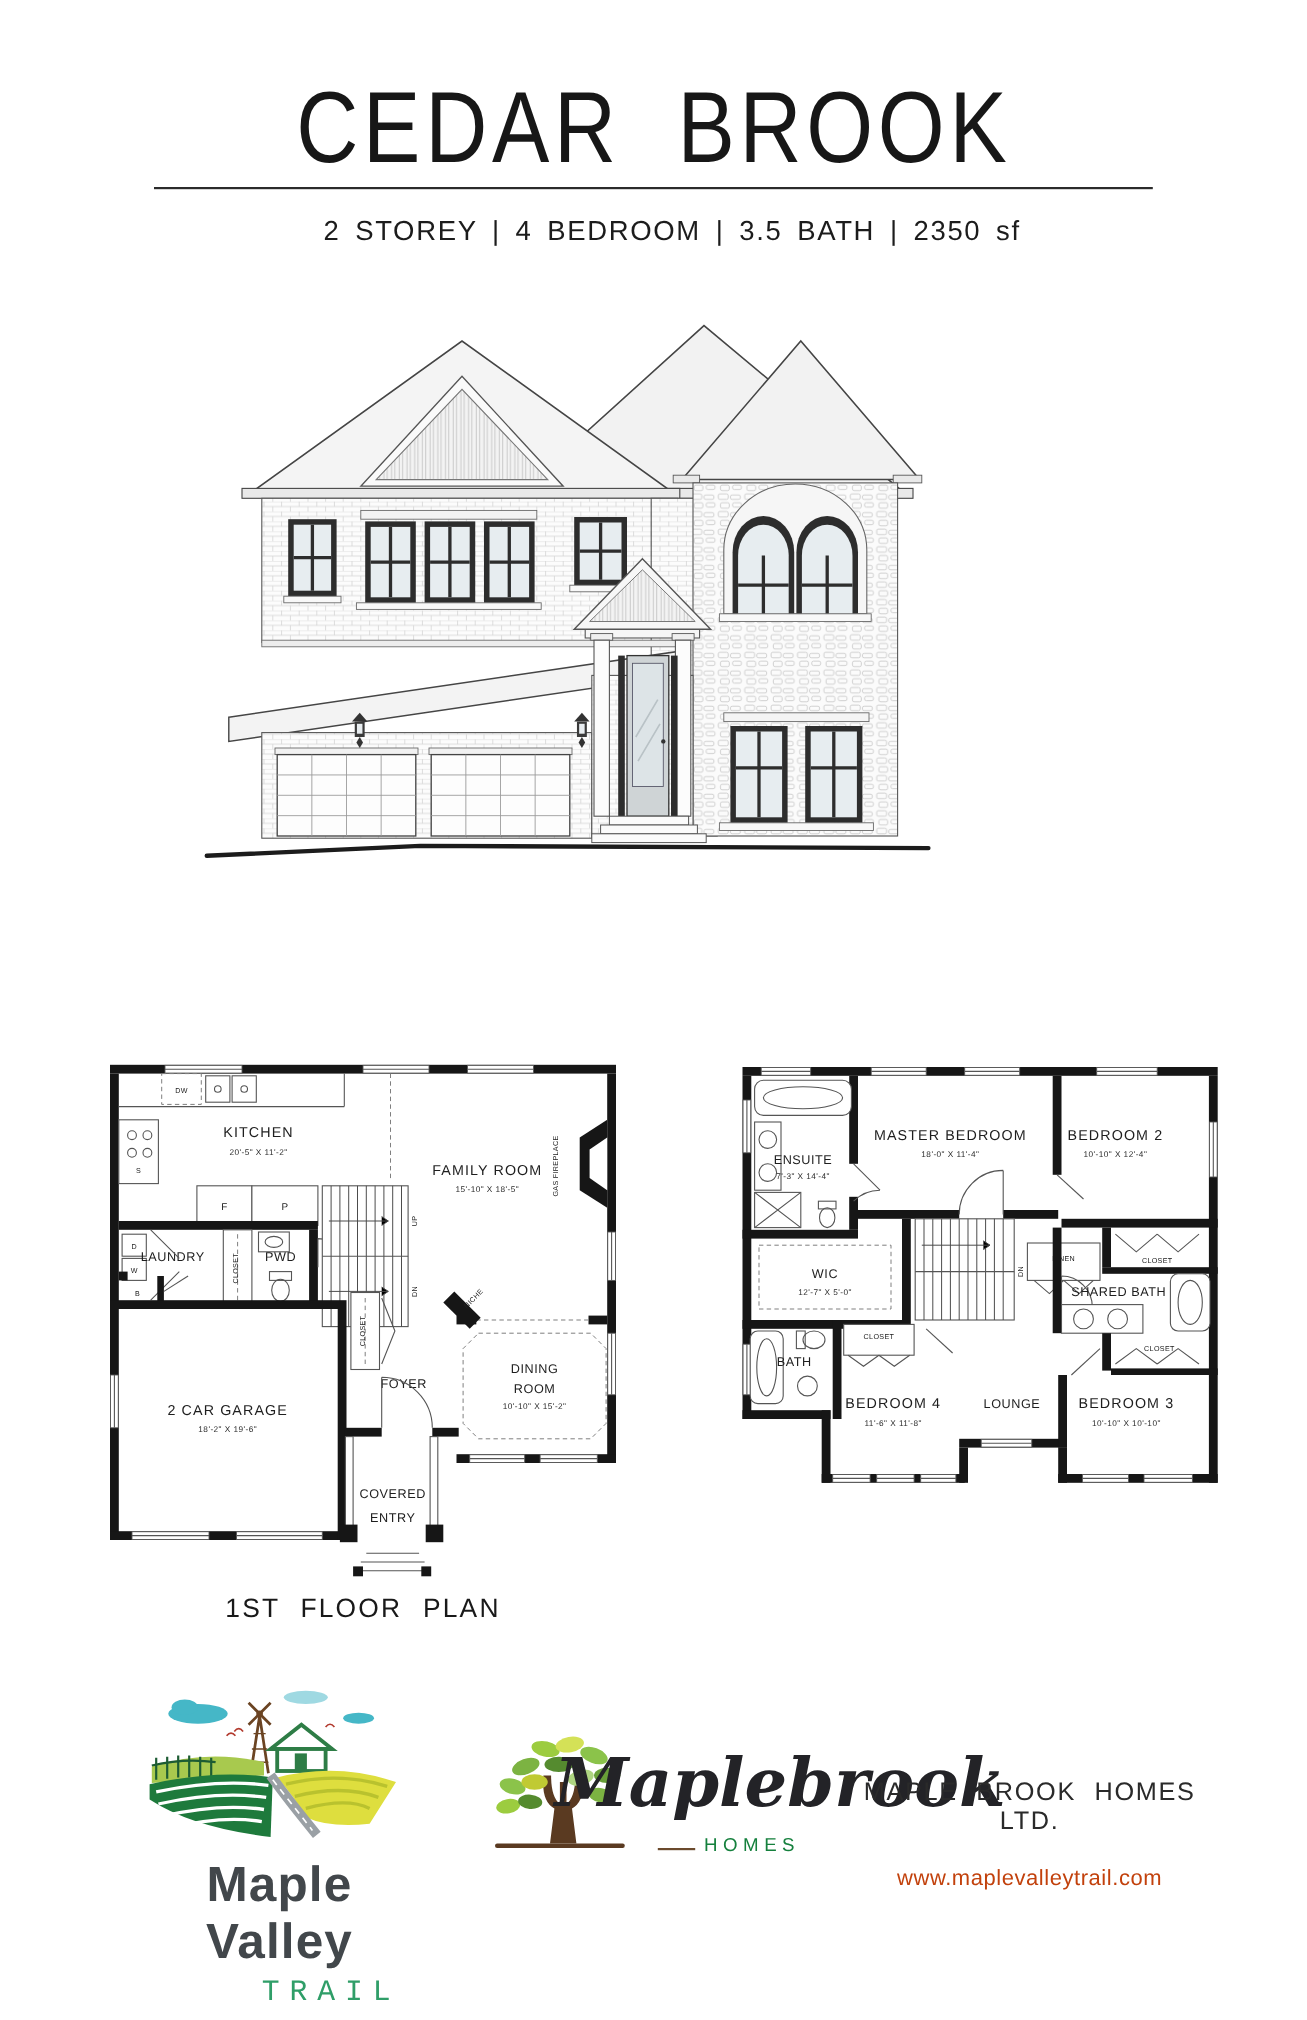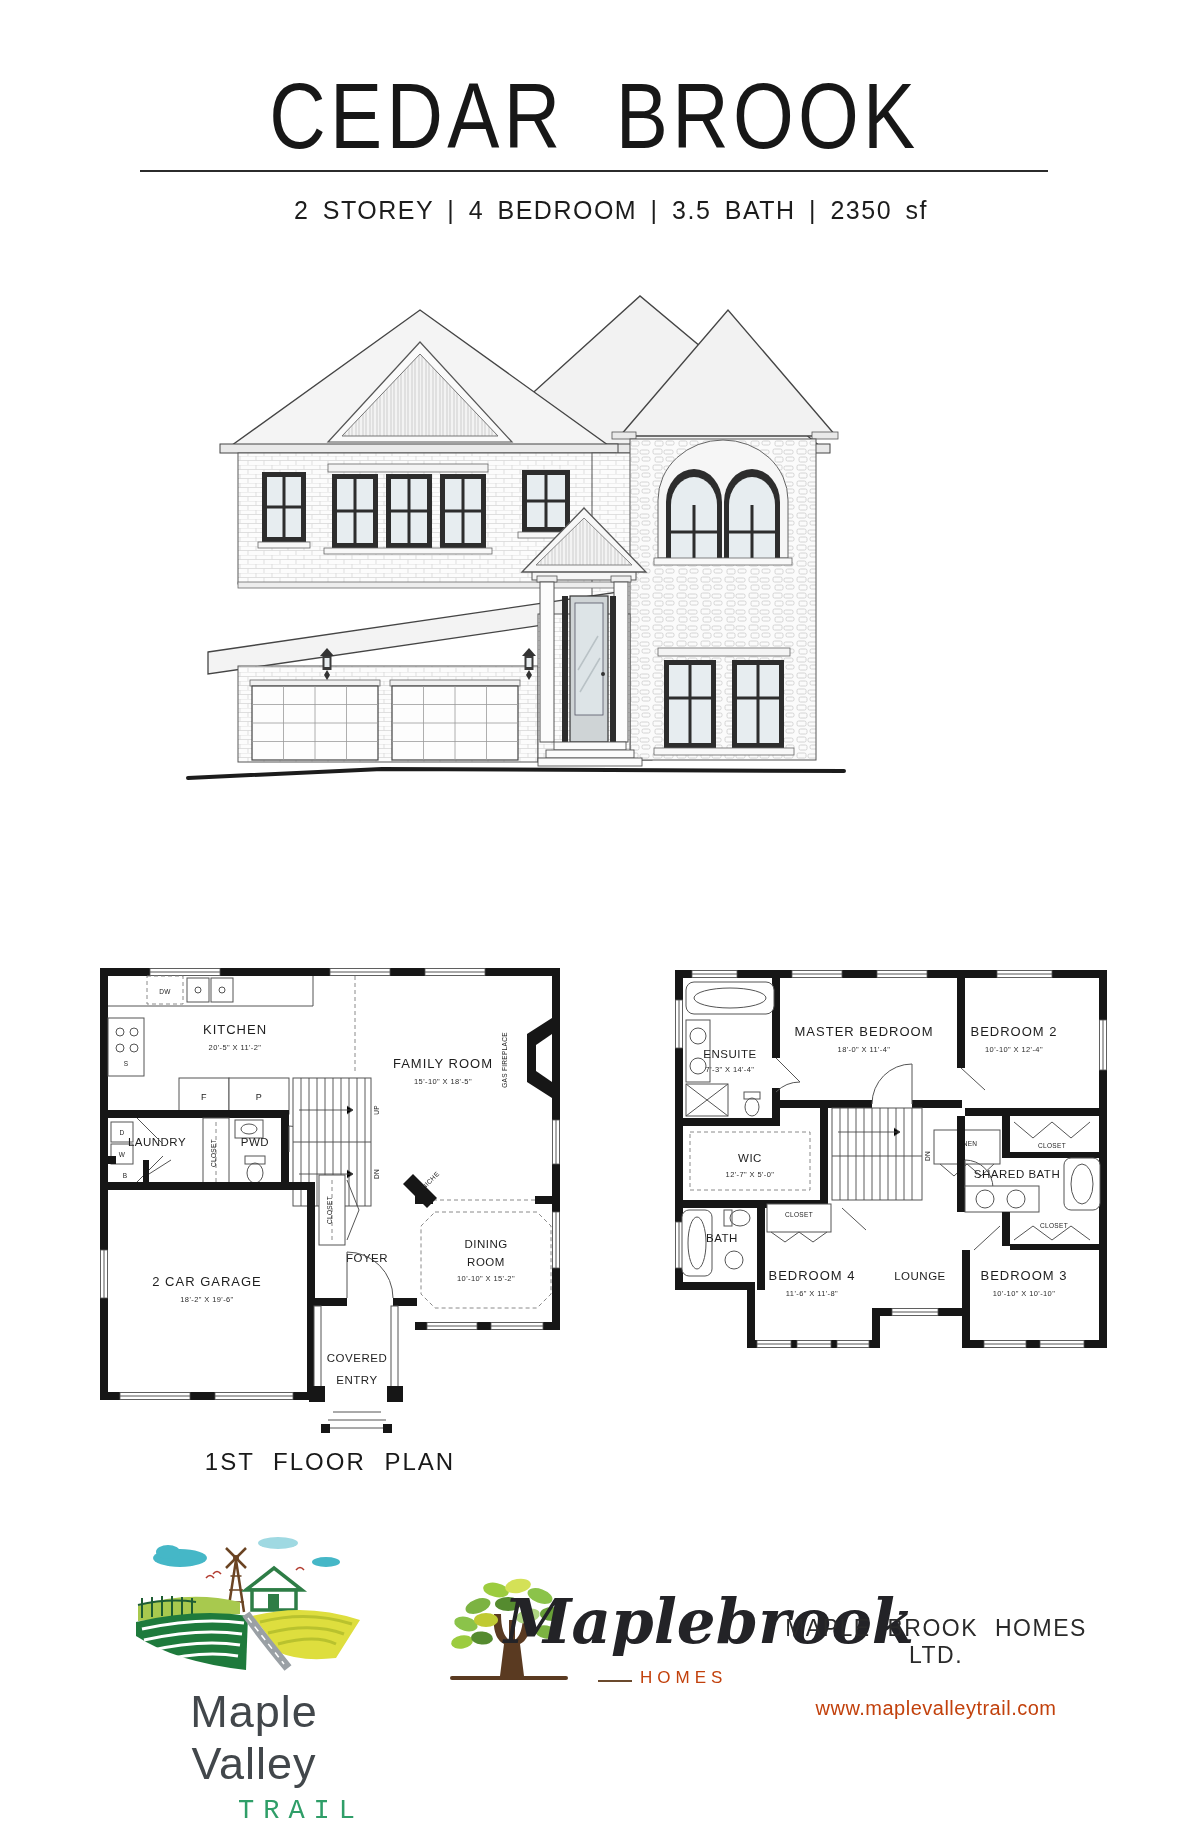--- a/index.html
+++ b/index.html
@@ -29,28 +29,28 @@
   .dsh{fill:none;stroke:#7d7d7d;stroke-width:.9;stroke-dasharray:4 3;}
   .stair{stroke:#4a4a4a;stroke-width:.9;}
   .win{fill:#ffffff;stroke:#555;stroke-width:.8;}
   .rm{font-size:13px;fill:#1e1e1e;text-anchor:middle;letter-spacing:1px;}
   .md{font-size:11.5px;fill:#1e1e1e;text-anchor:middle;letter-spacing:.5px;}
   .dm{font-size:7.5px;fill:#2b2b2b;text-anchor:middle;letter-spacing:.4px;}
   .xs{font-size:6.5px;fill:#222;text-anchor:middle;letter-spacing:.3px;}
 
   
   .logo-mvt{position:absolute;left:128px;top:1528px;width:252px;text-align:center;}
-  .mvt-name{font-size:45px;color:#42474b;letter-spacing:1px;margin-top:2px;font-weight:400;}
+  .mvt-name{font-size:45px;color:#42474b;letter-spacing:1px;margin-top:2px;font-weight:700;}
   .mvt-trail{font-size:27px;letter-spacing:9px;color:#2f9e68;text-align:right;padding-right:16px;margin-top:6px;font-family:Liberation Mono, monospace;}
   .logo-mb{position:absolute;left:448px;top:1568px;width:320px;height:150px;}
   .mb-tree{position:absolute;left:0;top:0;}
   .mb-script{position:absolute;left:56px;top:18px;font-family:"DejaVu Serif",serif;font-style:italic;font-weight:600;
              font-size:61px;color:#232327;white-space:nowrap;}
   .mb-dash{position:absolute;left:150px;top:112px;width:34px;border-top:2px solid #6b4a2d;}
-  .mb-homes{position:absolute;left:192px;top:100px;font-size:17px;letter-spacing:5px;color:#c2410c;}
+  .mb-homes{position:absolute;left:192px;top:100px;font-size:17px;letter-spacing:5px;color:#15803d;}
   .footer-right{position:absolute;left:760px;top:1615px;width:352px;text-align:center;}
   .company{font-size:23px;letter-spacing:1.5px;word-spacing:9px;color:#2a2a2a;}
   .website{margin-top:28px;font-size:20px;letter-spacing:.5px;color:#c2410c;}
 </style>
 </head>
 <body>
 
 <div class="page">
 
   <div class="header">

